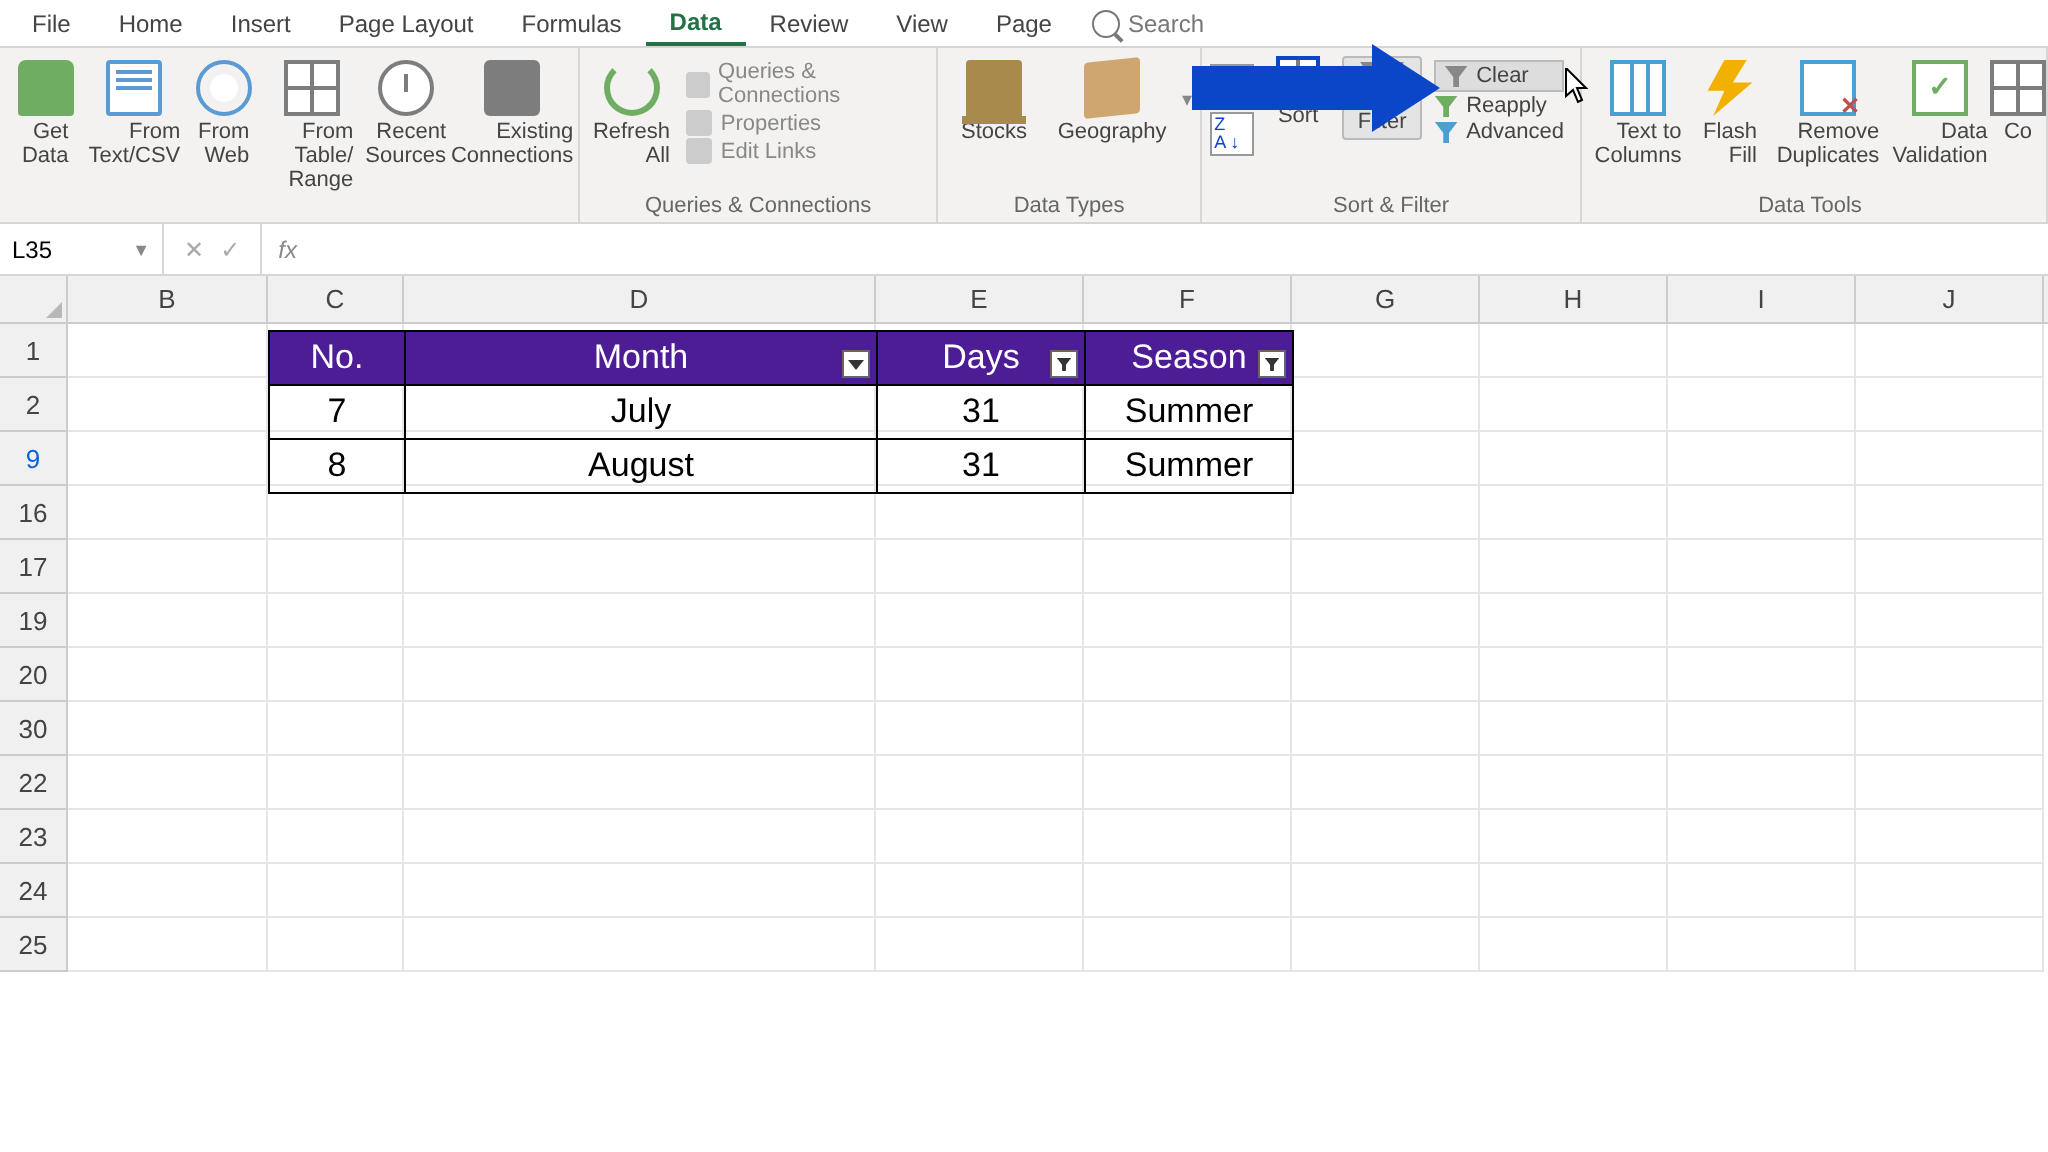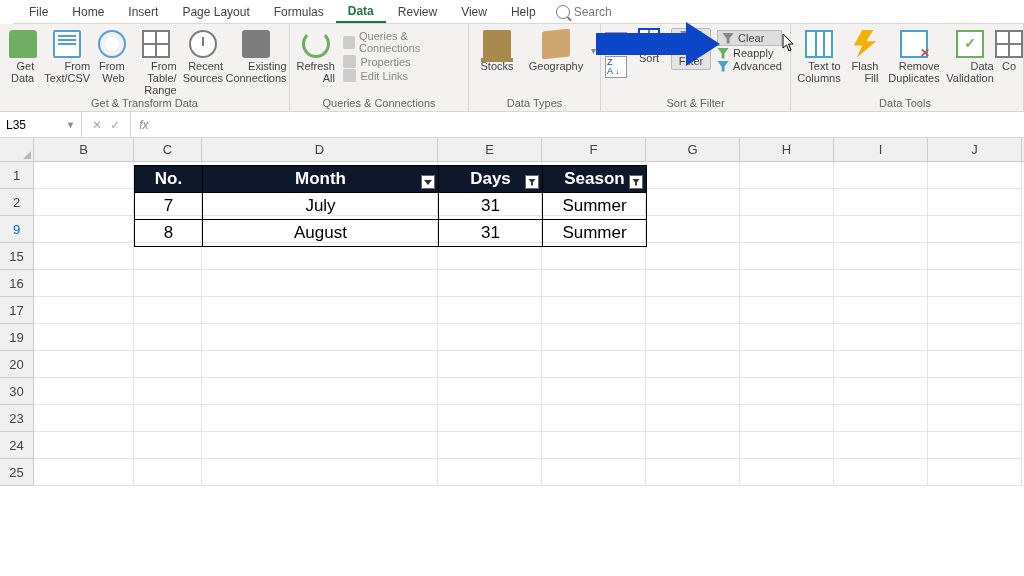--- a/index.html
+++ b/index.html
@@ -1,20 +1,20 @@
 <!DOCTYPE html>
 <html><head>
 <meta charset="utf-8">
 <style>
   * { margin:0; padding:0; box-sizing:border-box; font-family:"Segoe UI",Arial,sans-serif; }
   body { background:#fff; width:1024px; height:576px; overflow:hidden; position:relative; }
 
   
   .tabs { display:flex; height:24px; background:#fff; font-size:12px; color:#444;
-          border-bottom:1px solid #d6d6d6; align-items:center; padding-left:4px; gap:0;margin-left:13px; }
+          border-bottom:1px solid #d6d6d6; align-items:center; padding-left:4px; gap:0; }
   .tab { padding:4px 12px 3px; cursor:default; }
   .tab.active { color:#217346; border-bottom:2px solid #217346; font-weight:600; }
   .search-box { display:flex; align-items:center; gap:4px; margin-left:8px; color:#777; }
   .search-glyph { width:14px; height:14px; border:1.5px solid #777; border-radius:50%; position:relative; }
   .search-glyph::after { content:""; position:absolute; width:5px; height:1.5px; background:#777;
                          bottom:-2px; right:-3px; transform:rotate(45deg); }
 
   
   .ribbon { display:flex; height:88px; background:#f3f2f1; border-bottom:1px solid #d6d6d6;
             font-size:11px; color:#444; }
@@ -99,21 +99,21 @@
   .rh { width:34px; background:#f0f0f0; border-right:1px solid #ccc; border-bottom:1px solid #ccc;
         display:flex; align-items:center; justify-content:center; font-size:13px; color:#444; }
   .cell { border-right:1px solid #e5e5e5; border-bottom:1px solid #e5e5e5; }
   .c-B{width:100px}.c-C{width:68px}.c-D{width:236px}.c-E{width:104px}.c-F{width:104px}
   .c-G{width:94px}.c-H{width:94px}.c-I{width:94px}.c-J{width:94px}
 
   
   .datatable { position:absolute; left:134px; top:27px; border:1px solid #000; border-collapse:collapse; }
   .datatable th, .datatable td { border:1px solid #000; text-align:center; font-size:17px;
                                  height:27px; padding:0 8px; }
-  .datatable th { background:#0f172a; color:#fff; font-weight:700; position:relative; }
+  .datatable th { background:#4c1d95; color:#fff; font-weight:400; position:relative; }
   .th-no{width:68px}.th-month{width:236px}.th-days{width:104px}.th-season{width:104px}
   .fctl { position:absolute; right:3px; bottom:3px; width:14px; height:14px; background:#fff;
           border:1px solid #666; display:flex; align-items:center; justify-content:center; }
   .fctl.active::before{content:"";width:8px;height:7px;background:#333;
         clip-path:polygon(0 0,100% 0,62% 55%,62% 100%,38% 100%,38% 55%);}
   .fctl.plain::before{content:"";width:0;height:0;border-left:4px solid transparent;
         border-right:4px solid transparent;border-top:5px solid #333;}
   .row .rh.frow { color:#0b63da; }
 </style>
 </head>
@@ -121,21 +121,21 @@
 
 <div class="tabs">
   <div class="tab">File</div>
   <div class="tab">Home</div>
   <div class="tab">Insert</div>
   <div class="tab">Page Layout</div>
   <div class="tab">Formulas</div>
   <div class="tab active">Data</div>
   <div class="tab">Review</div>
   <div class="tab">View</div>
-  <div class="tab">Help</div>
+  <div class="tab">Page</div>
   <div class="search-box">
     <span class="search-glyph"></span>
     <span>Search</span>
   </div>
 </div>
 
 <div class="ribbon">
 
   <div class="rgroup" style="width:290px">
     <div class="rgroup-body">
@@ -163,21 +163,20 @@
         <div class="ico i-clock"></div>
         <span style="white-space:pre-line">Recent
 Sources</span>
       </div>
       <div class="bigbtn" style="width:58px">
         <div class="ico i-plug"></div>
         <span style="white-space:pre-line">Existing
 Connections</span>
       </div>
     </div>
-    <div class="rgroup-label">Get &amp; Transform Data</div>
   </div>
 
   <div class="rgroup" style="width:190px">
     <div class="rgroup-body">
       <div class="bigbtn">
         <div class="ico i-refresh"></div>
         <span style="white-space:pre-line">Refresh
 All</span>
       </div>
       <div class="smalllist">
@@ -345,32 +344,20 @@
         <div class="cell c-C"></div>
         <div class="cell c-D"></div>
         <div class="cell c-E"></div>
         <div class="cell c-F"></div>
         <div class="cell c-G"></div>
         <div class="cell c-H"></div>
         <div class="cell c-I"></div>
         <div class="cell c-J"></div>
       </div>
       <div class="row">
-        <div class="rh">15</div>
-        <div class="cell c-B"></div>
-        <div class="cell c-C"></div>
-        <div class="cell c-D"></div>
-        <div class="cell c-E"></div>
-        <div class="cell c-F"></div>
-        <div class="cell c-G"></div>
-        <div class="cell c-H"></div>
-        <div class="cell c-I"></div>
-        <div class="cell c-J"></div>
-      </div>
-      <div class="row">
         <div class="rh">16</div>
         <div class="cell c-B"></div>
         <div class="cell c-C"></div>
         <div class="cell c-D"></div>
         <div class="cell c-E"></div>
         <div class="cell c-F"></div>
         <div class="cell c-G"></div>
         <div class="cell c-H"></div>
         <div class="cell c-I"></div>
         <div class="cell c-J"></div>
@@ -406,20 +393,32 @@
         <div class="cell c-D"></div>
         <div class="cell c-E"></div>
         <div class="cell c-F"></div>
         <div class="cell c-G"></div>
         <div class="cell c-H"></div>
         <div class="cell c-I"></div>
         <div class="cell c-J"></div>
       </div>
       <div class="row">
         <div class="rh">30</div>
+        <div class="cell c-B"></div>
+        <div class="cell c-C"></div>
+        <div class="cell c-D"></div>
+        <div class="cell c-E"></div>
+        <div class="cell c-F"></div>
+        <div class="cell c-G"></div>
+        <div class="cell c-H"></div>
+        <div class="cell c-I"></div>
+        <div class="cell c-J"></div>
+      </div>
+      <div class="row">
+        <div class="rh">22</div>
         <div class="cell c-B"></div>
         <div class="cell c-C"></div>
         <div class="cell c-D"></div>
         <div class="cell c-E"></div>
         <div class="cell c-F"></div>
         <div class="cell c-G"></div>
         <div class="cell c-H"></div>
         <div class="cell c-I"></div>
         <div class="cell c-J"></div>
       </div>

